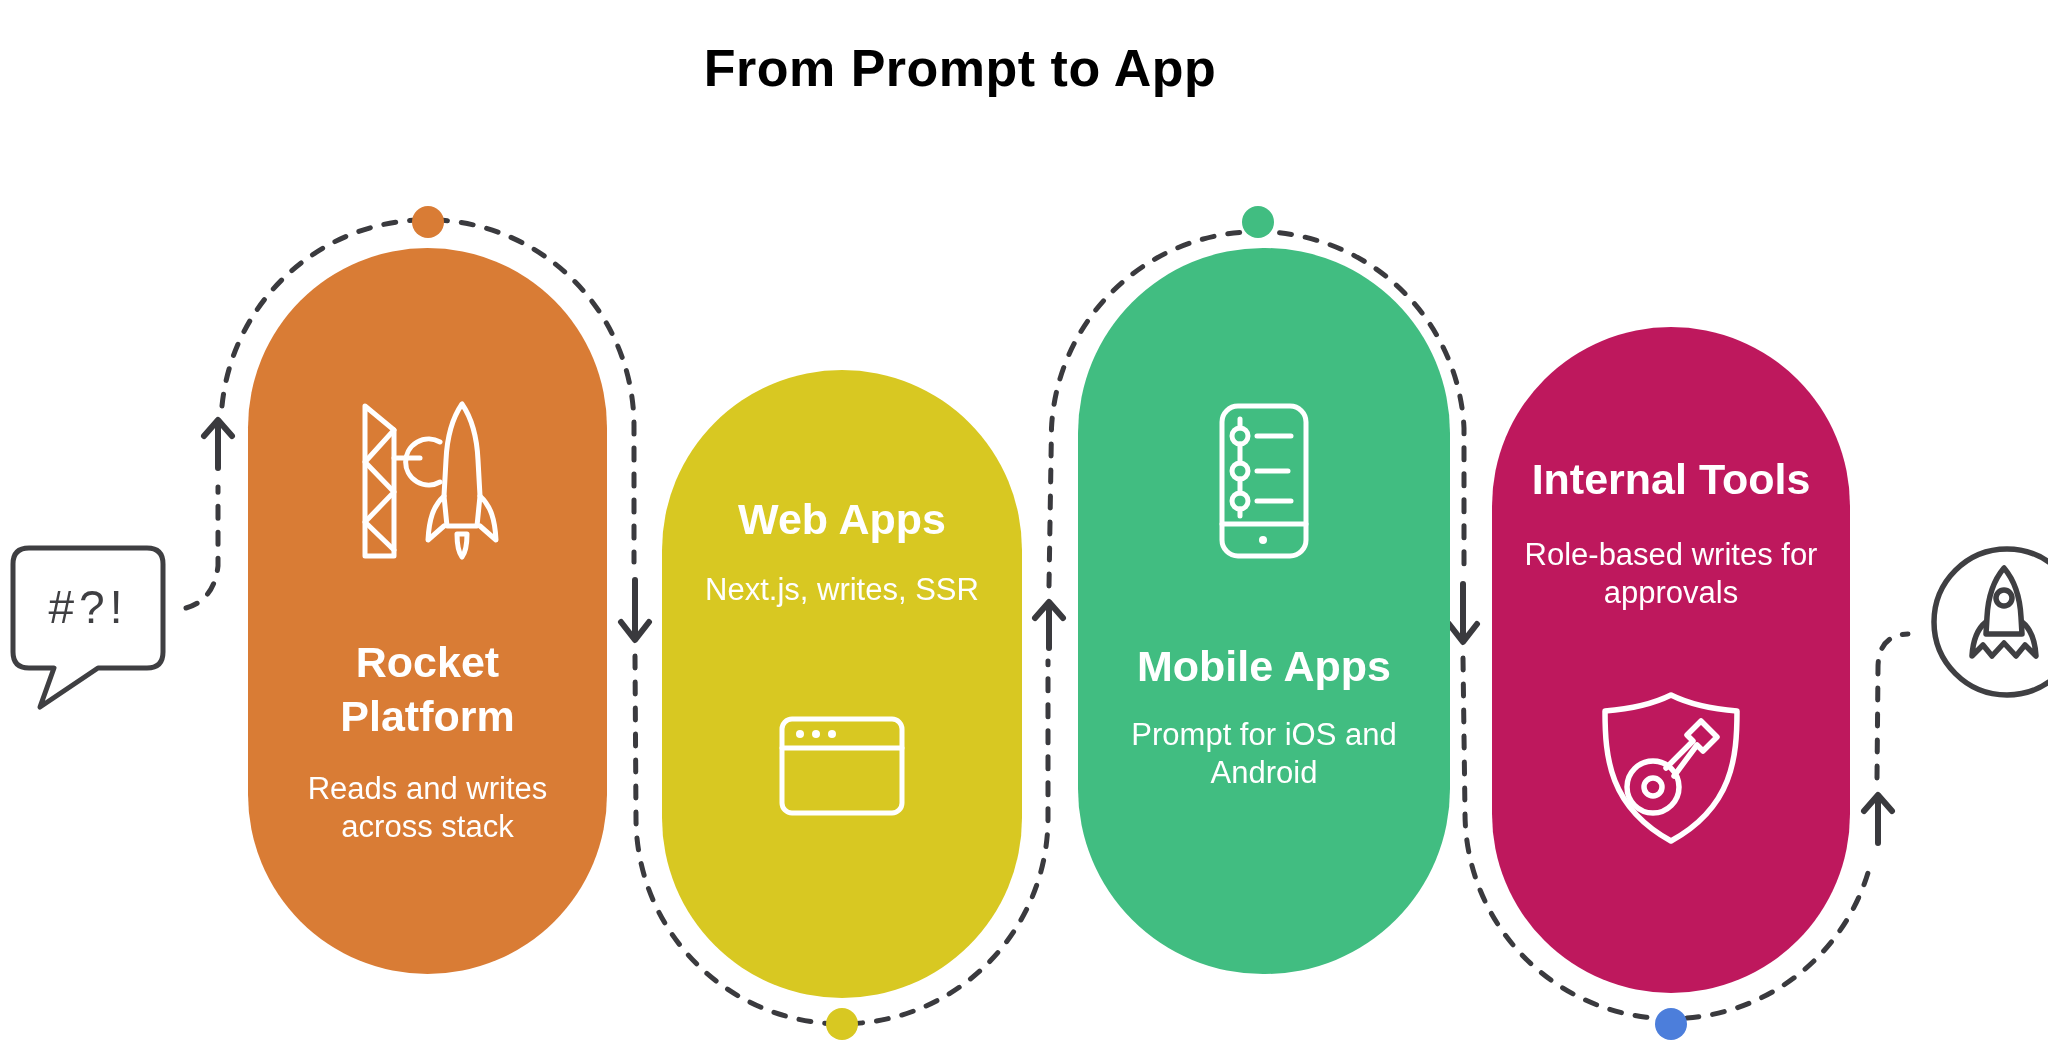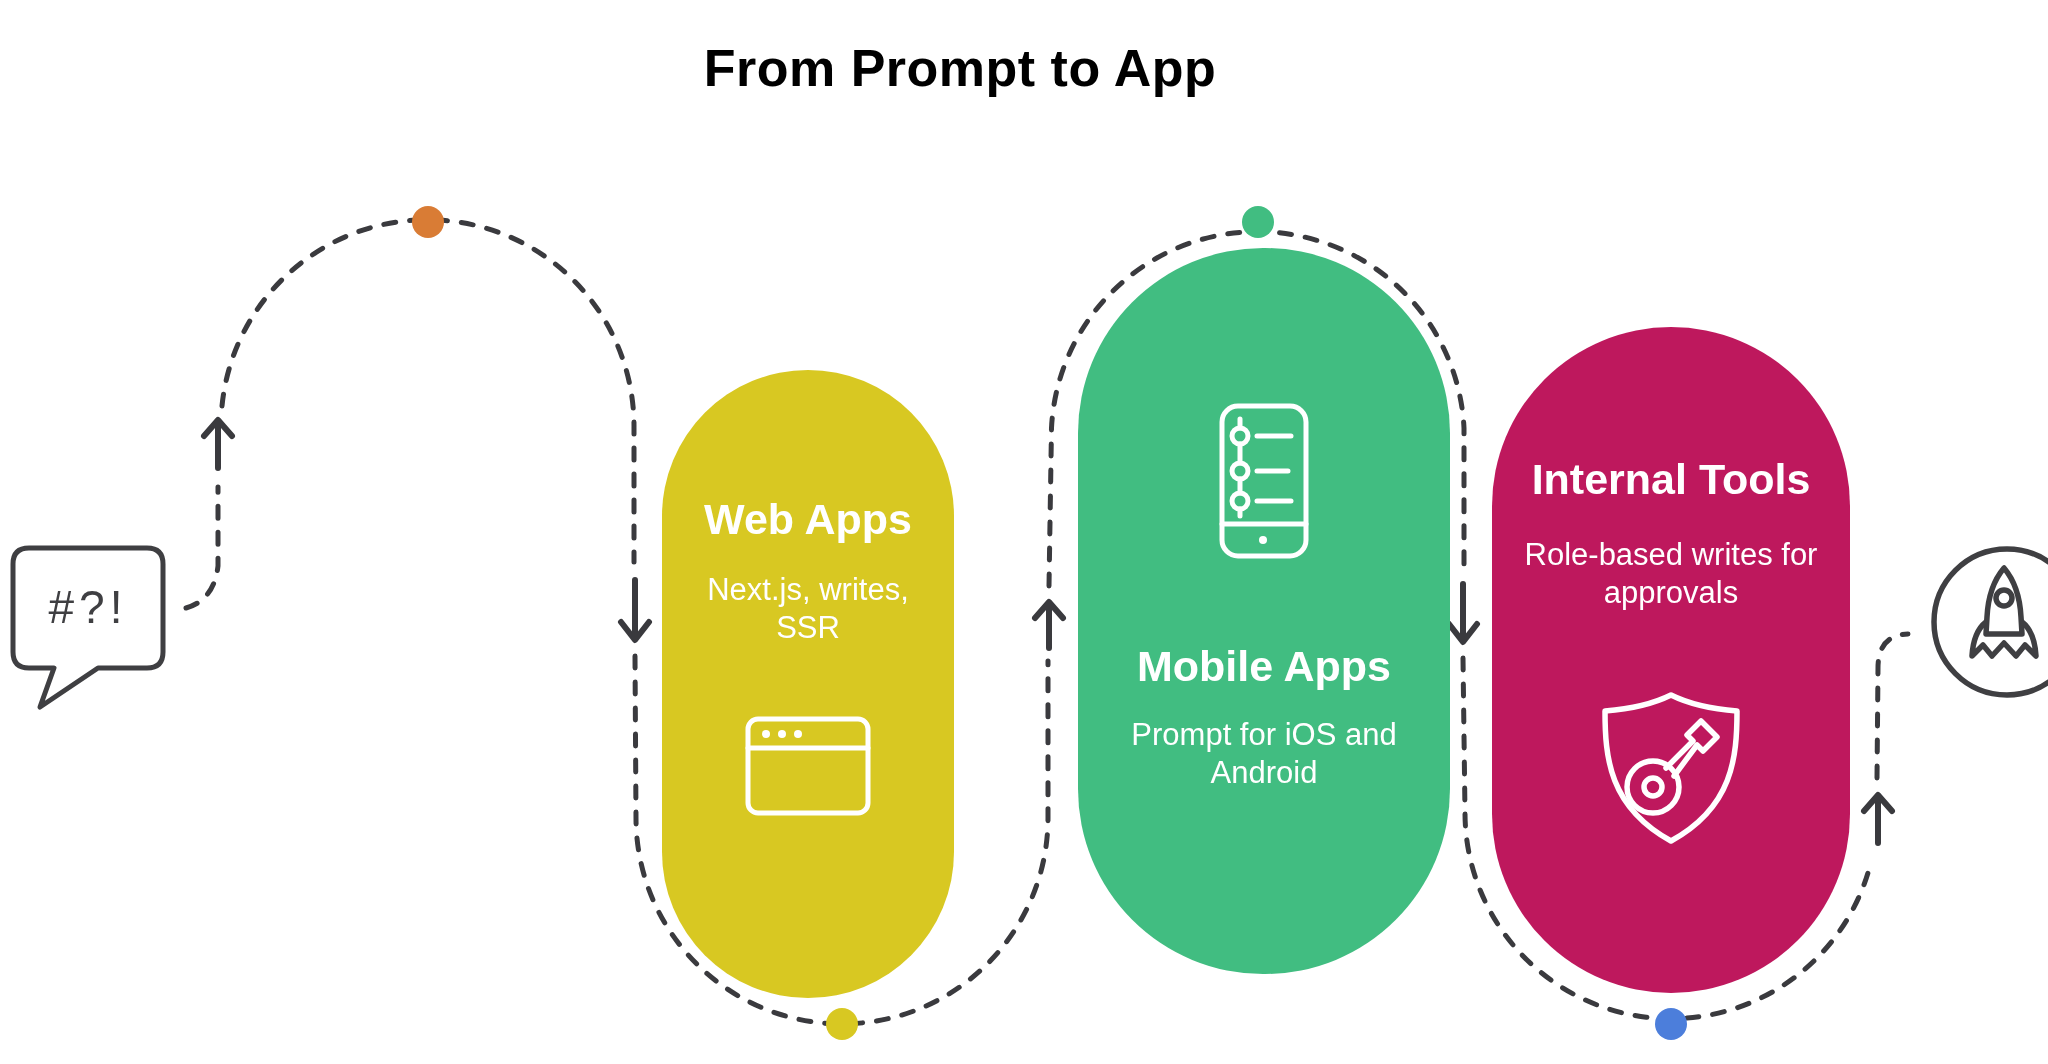--- a/index.html
+++ b/index.html
@@ -7,21 +7,21 @@
     position:relative;width:2048px;height:1064px;background:#ffffff;
     overflow:hidden;font-family:"Liberation Sans", sans-serif;
   }
   .main-title{
     position:absolute;top:38px;left:0;width:1920px;text-align:center;
     font-size:52px;font-weight:700;color:#000000;letter-spacing:0.5px;
   }
   .overlay{position:absolute;left:0;top:0;width:2048px;height:1064px;}
   .pill{position:absolute;border-radius:185px;}
   .pill-rocket{left:248px;top:248px;width:359px;height:726px;}
-  .pill-web{left:662px;top:370px;width:292px;height:628px;}
+  .pill-web{left:662px;top:370px;width:360px;height:628px;}
   .pill-mobile{left:1078px;top:248px;width:360px;height:726px;}
   .pill-internal{left:1492px;top:327px;width:358px;height:666px;}
   .card-title{
     position:absolute;left:20px;right:20px;text-align:center;
     font-size:43px;font-weight:700;color:#ffffff;line-height:1.25;
   }
   .card-sub{
     position:absolute;left:30px;right:30px;text-align:center;
     font-size:31px;font-weight:400;color:#ffffff;line-height:1.24;
   }
@@ -69,20 +69,34 @@
     <g fill="none" stroke-width="5.5" stroke-linecap="round" stroke-linejoin="round" stroke="#3F3F42">
       <circle cx="2007" cy="622" r="73" fill="#ffffff"></circle>
       <path d="M 2004 568 C 1993 581 1988 597 1987 617 L 1986 634 L 2022 634 L 2021 617 C 2020 597 2015 581 2004 568 Z"></path>
       <path d="M 1986 622 C 1977 629 1973 640 1972 656 L 1983 645 L 1992 656 L 2004 643 L 2016 656 L 2025 645 L 2036 656 C 2035 640 2031 629 2022 622"></path>
       <circle cx="2004" cy="598" r="8"></circle>
     </g>
   </svg>
 
   <div class="bubble-text">#?!</div>
 
+  <div class="pill pill-rocket" style="background: rgb(217, 124, 53);">
+    <svg class="card-icon" style="top:152px;margin-left:-76px;" width="152" height="162" viewBox="0 0 152 162" fill="none" stroke="#FFFFFF" stroke-width="5" stroke-linecap="round" stroke-linejoin="round">
+      <path d="M 13 6 L 42 30 L 42 156 L 13 156 Z"></path>
+      <path d="M 42 30 L 13 62 L 42 92 L 13 122 L 42 150"></path>
+      <path d="M 42 58 H 68"></path>
+      <path d="M 88 42 A 23 23 0 1 0 88 82"></path>
+      <path d="M 110 4 C 99 20 95 38 94 60 L 92 96 L 95 126 L 125 126 L 128 96 L 126 60 C 125 38 121 20 110 4 Z"></path>
+      <path d="M 92 96 C 81 106 77 120 76 140 L 92 126"></path>
+      <path d="M 128 96 C 139 106 143 120 144 140 L 128 126"></path>
+      <path d="M 105 134 C 105 146 107 153 110 157 C 113 153 115 146 115 134 Z"></path>
+    </svg>
+    <div class="card-title" style="top:388px;">Rocket Platform</div>
+    <div class="card-sub" style="top:522px;">Reads and writes across stack</div>
+  </div>
 
   <div class="pill pill-web" style="background: rgb(216, 200, 34);">
     <div class="card-title" style="top:123px;">Web Apps</div>
     <div class="card-sub" style="top:201px;">Next.js, writes, SSR</div>
     <svg class="card-icon" style="top:346px;margin-left:-63px;" width="126" height="100" viewBox="0 0 126 100" fill="none" stroke="#FFFFFF" stroke-width="5" stroke-linecap="round" stroke-linejoin="round">
       <rect x="3" y="3" width="120" height="94" rx="10"></rect>
       <path d="M 3 32 H 123"></path>
       <circle cx="21" cy="18" r="4" fill="#FFFFFF" stroke="none"></circle>
       <circle cx="37" cy="18" r="4" fill="#FFFFFF" stroke="none"></circle>
       <circle cx="53" cy="18" r="4" fill="#FFFFFF" stroke="none"></circle>

